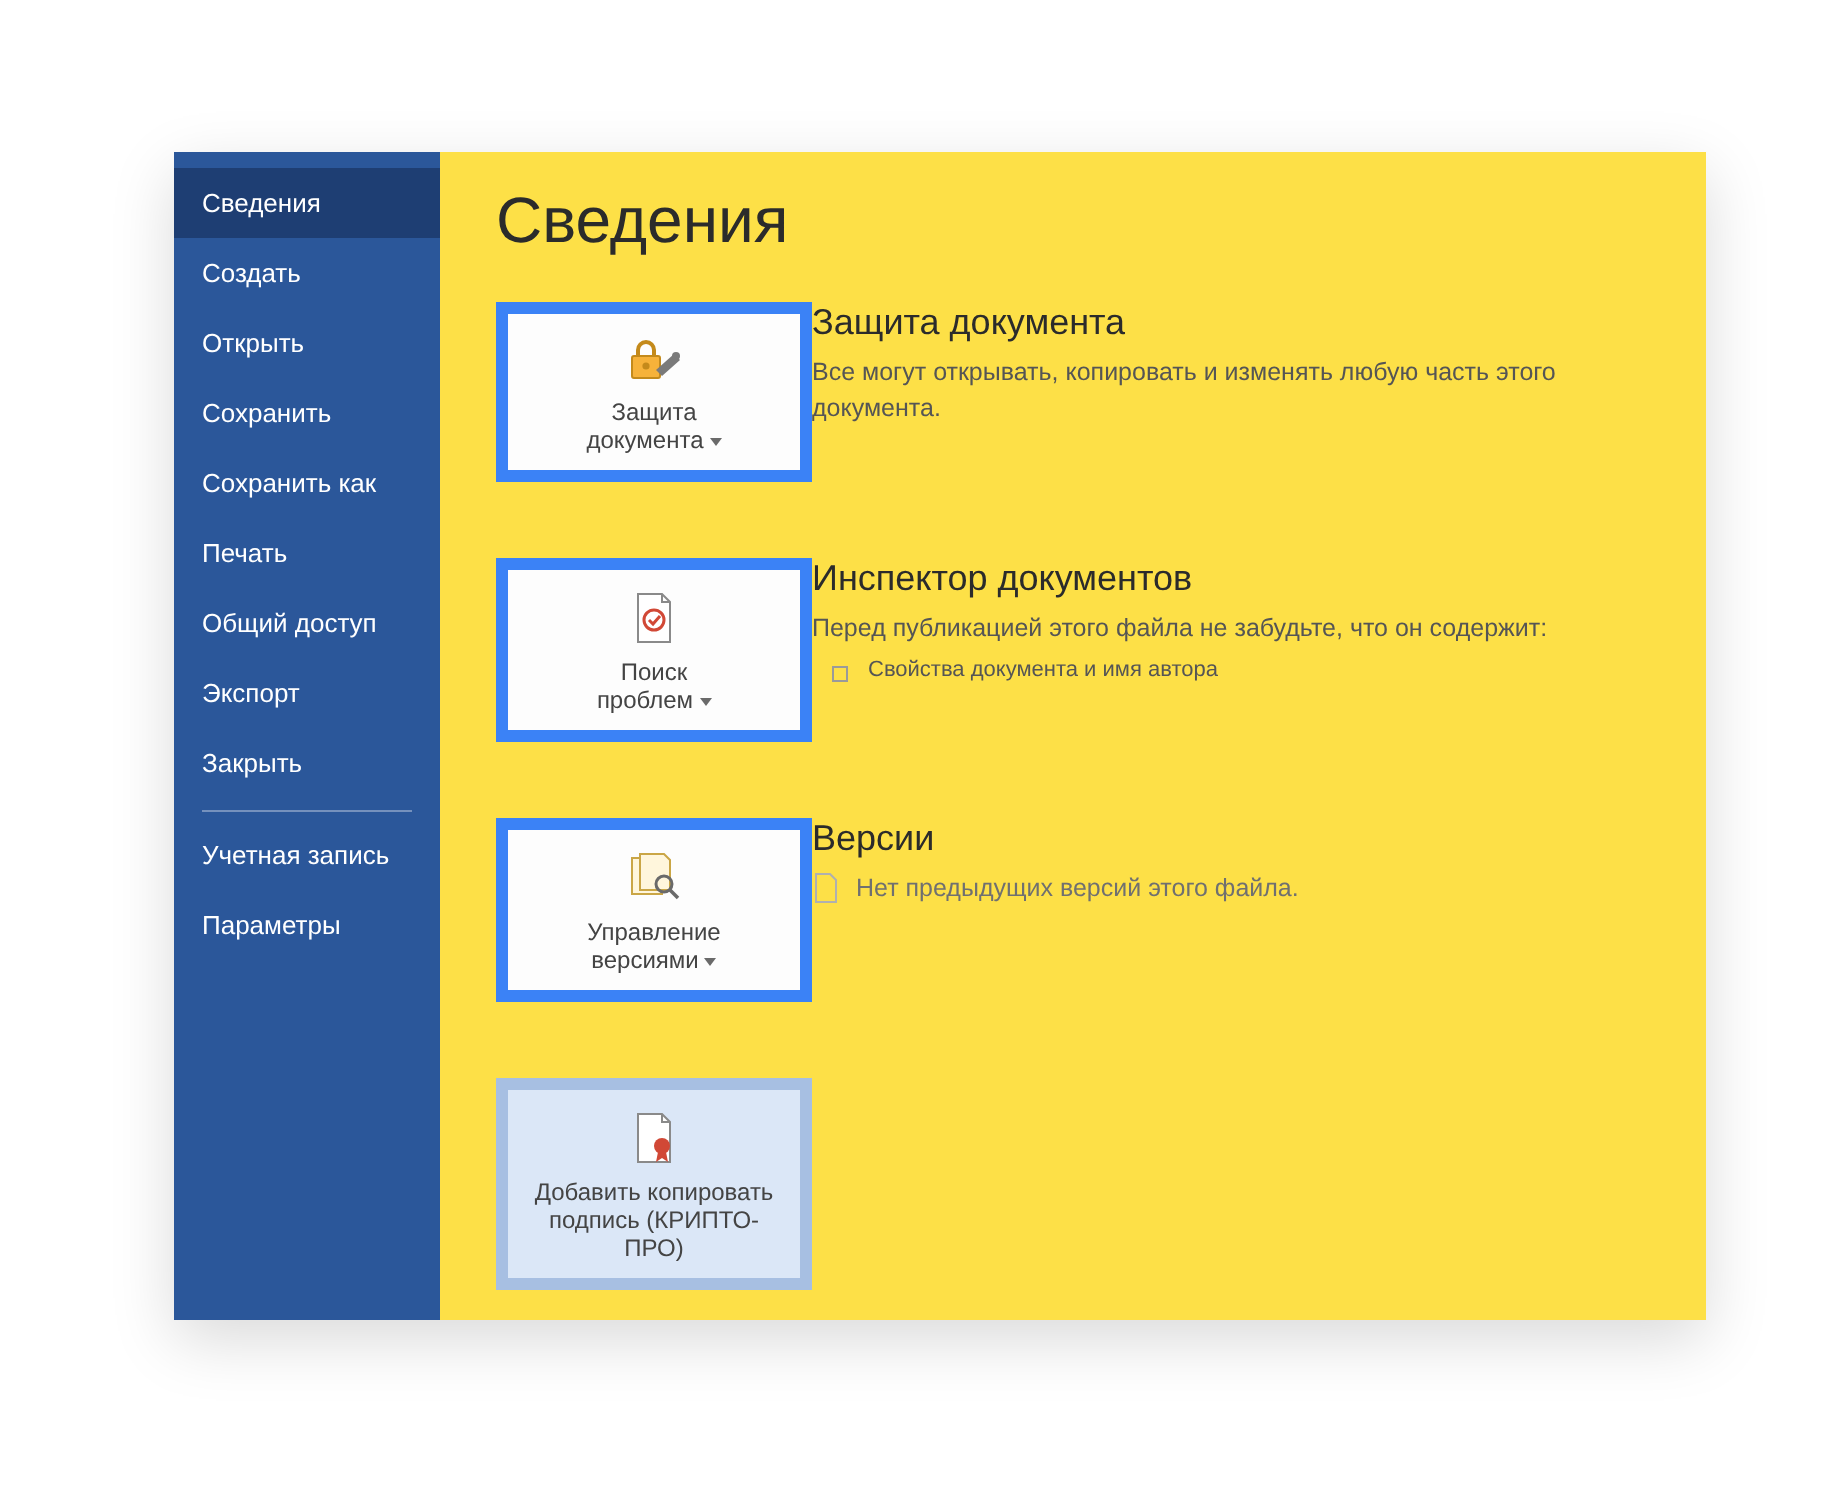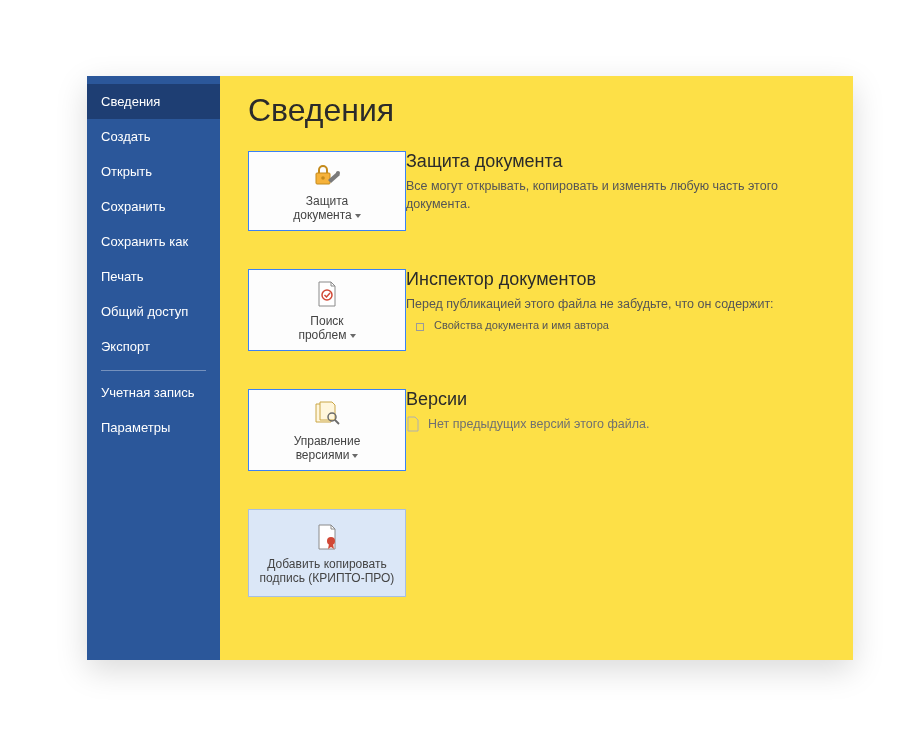--- a/index.html
+++ b/index.html
@@ -50,21 +50,21 @@
     margin-bottom: 22px;
   }
   .section {
     display: flex;
     align-items: flex-start;
     margin-bottom: 38px;
   }
   .tile {
     width: 158px;
     min-height: 78px;
-    border: 1px solid #3b82f6;
+    border: 6px solid #3b82f6;
     background: #fdfdfd;
     display: flex;
     flex-direction: column;
     align-items: center;
     justify-content: center;
     text-align: center;
     font-size: 12px;
     color: #444;
     padding: 10px 8px 8px 8px;
     cursor: pointer;
@@ -126,20 +126,21 @@
 
   <div class="sidebar">
     <div class="sidebar-item selected">Сведения</div>
     <div class="sidebar-item">Создать</div>
     <div class="sidebar-item">Открыть</div>
     <div class="sidebar-item">Сохранить</div>
     <div class="sidebar-item">Сохранить как</div>
     <div class="sidebar-item">Печать</div>
     <div class="sidebar-item">Общий доступ</div>
     <div class="sidebar-item">Экспорт</div>
+    <div class="sidebar-item">Закрыть</div>
     <div class="sidebar-sep"></div>
     <div class="sidebar-item">Учетная запись</div>
     <div class="sidebar-item">Параметры</div>
   </div>
 
   <div class="main">
     <div class="page-title">Сведения</div>
 
     <div class="section">
       <div class="tile">

